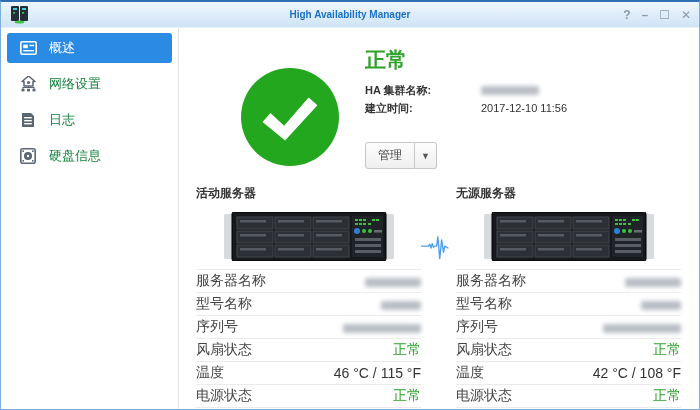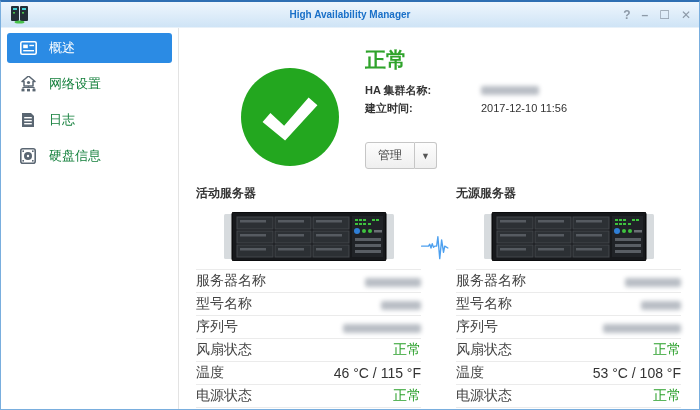--- a/index.html
+++ b/index.html
@@ -320,21 +320,21 @@
             <tr>
                   <td class="lbl">序列号</td>
                   <td class="val"><span class="blur w78"></span></td>
                 </tr>
             <tr>
                   <td class="lbl">风扇状态</td>
                   <td class="val ok">正常</td>
                 </tr>
             <tr>
                   <td class="lbl">温度</td>
-                  <td class="val">53 °C / 108 °F</td>
+                  <td class="val">42 °C / 108 °F</td>
                 </tr>
             <tr>
                   <td class="lbl">电源状态</td>
                   <td class="val ok">正常</td>
                 </tr>
 
           </tbody>
             </table>
         </div>
 

